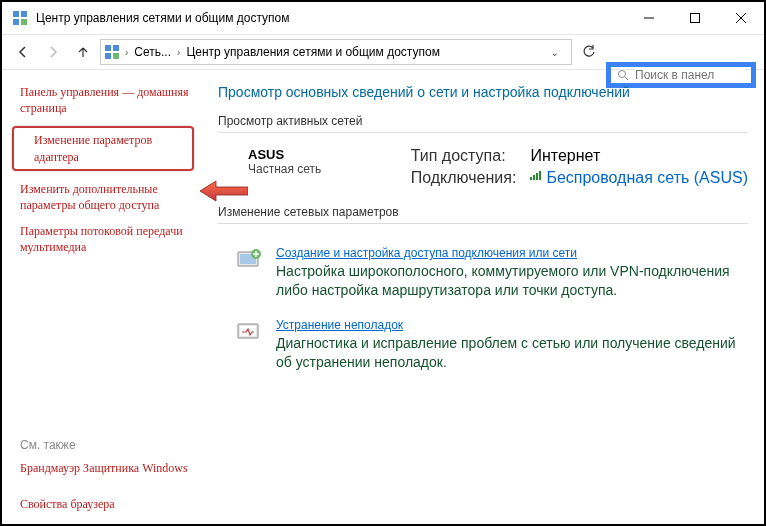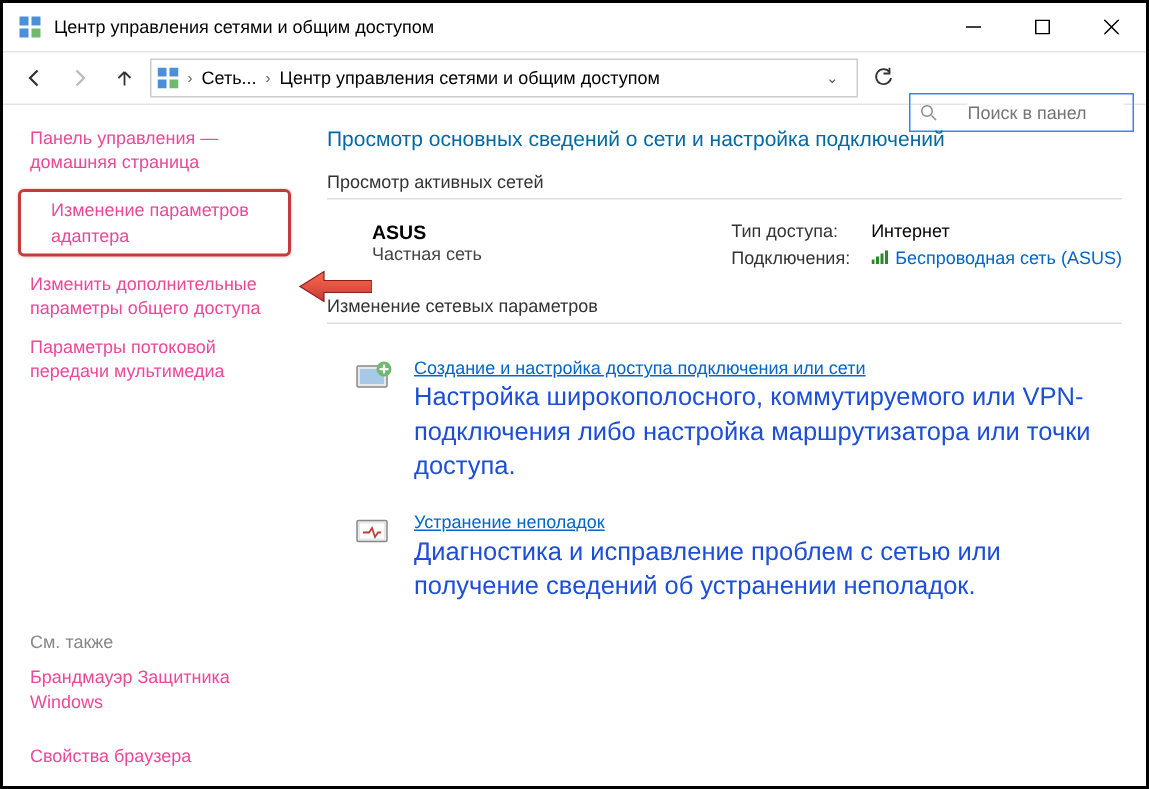--- a/index.html
+++ b/index.html
@@ -60,50 +60,51 @@
   }
   .breadcrumb .chev { color: #666; font-size: 10px; padding: 0 2px; }
   .dropdown-chevron { margin-left: auto; color: #555; font-size: 10px; padding: 0 8px; }
   .refresh-btn {
     width: 26px; height: 26px;
     display: flex; align-items: center; justify-content: center;
     color: #333;
   }
   .search-box {
     width: 150px; height: 26px;
-    border: 1px solid #3b82f6;
+    border: 5px solid #3b82f6;
     display: flex; align-items: center;
     padding: 0 6px;
     color: #888;
-    gap: 20px;
+    gap: 6px;
     margin-top: 45px;
   }
   .search-box input {
     border: none; outline: none;
     width: 100%;
     font-size: 12px;
     color: #555;
   }
   .content {
     display: flex;
     height: calc(100% - 68px);
   }
   .sidebar {
     width: 200px;
     padding: 14px 12px 12px 18px;
     display: flex;
     flex-direction: column;
     gap: 10px;
   }
   .sidebar a {
-    color: #ec4899;
+    color: #b91c1c;
     text-decoration: none;
     font-size: 12px;
     line-height: 1.35;
     display: block;
+    font-family: Liberation Serif, serif;
   }
   .highlight-box {
     border: 2px solid #c43b3b;
     border-radius: 4px;
     padding: 4px 20px;
     margin-left: -8px;
     margin-right: -4px;
     box-shadow: 0 0 2px rgba(196,59,59,0.4);
   }
   .sidebar-bottom {
@@ -149,21 +150,21 @@
   .network-left {
     flex: 1;
   }
   .network-left .net-name { font-weight: bold; font-size: 13px; }
   .network-left .net-type { color: #444; font-size: 12px; }
   .network-right {
     display: grid;
     grid-template-columns: auto auto;
     column-gap: 14px;
     row-gap: 4px;
-    font-size: 12px;
+    font-size: 16px;
     align-content: start;
   }
   .network-right .label { color: #333; }
   .conn-link {
     color: #0066cc;
     display: flex;
     align-items: flex-start;
     gap: 4px;
   }
   .wifi-icon { color: #2a8a2a; font-size: 11px; line-height: 14px; }
@@ -179,22 +180,22 @@
     width: 28px; height: 28px;
     flex-shrink: 0;
   }
   .setting-body .setting-link {
     color: #0066cc;
     font-size: 12px;
     display: block;
     margin-bottom: 2px;
   }
   .setting-body .setting-desc {
-    color: #1d4ed8;
-    font-size: 17px;
+    color: #14532d;
+    font-size: 14px;
     line-height: 1.35;
   }
   svg { display: block; }
 </style>
 </head>
 <body>
 
 <div class="titlebar">
   <span class="app-icon">
     <svg viewBox="0 0 16 16" width="16" height="16">

